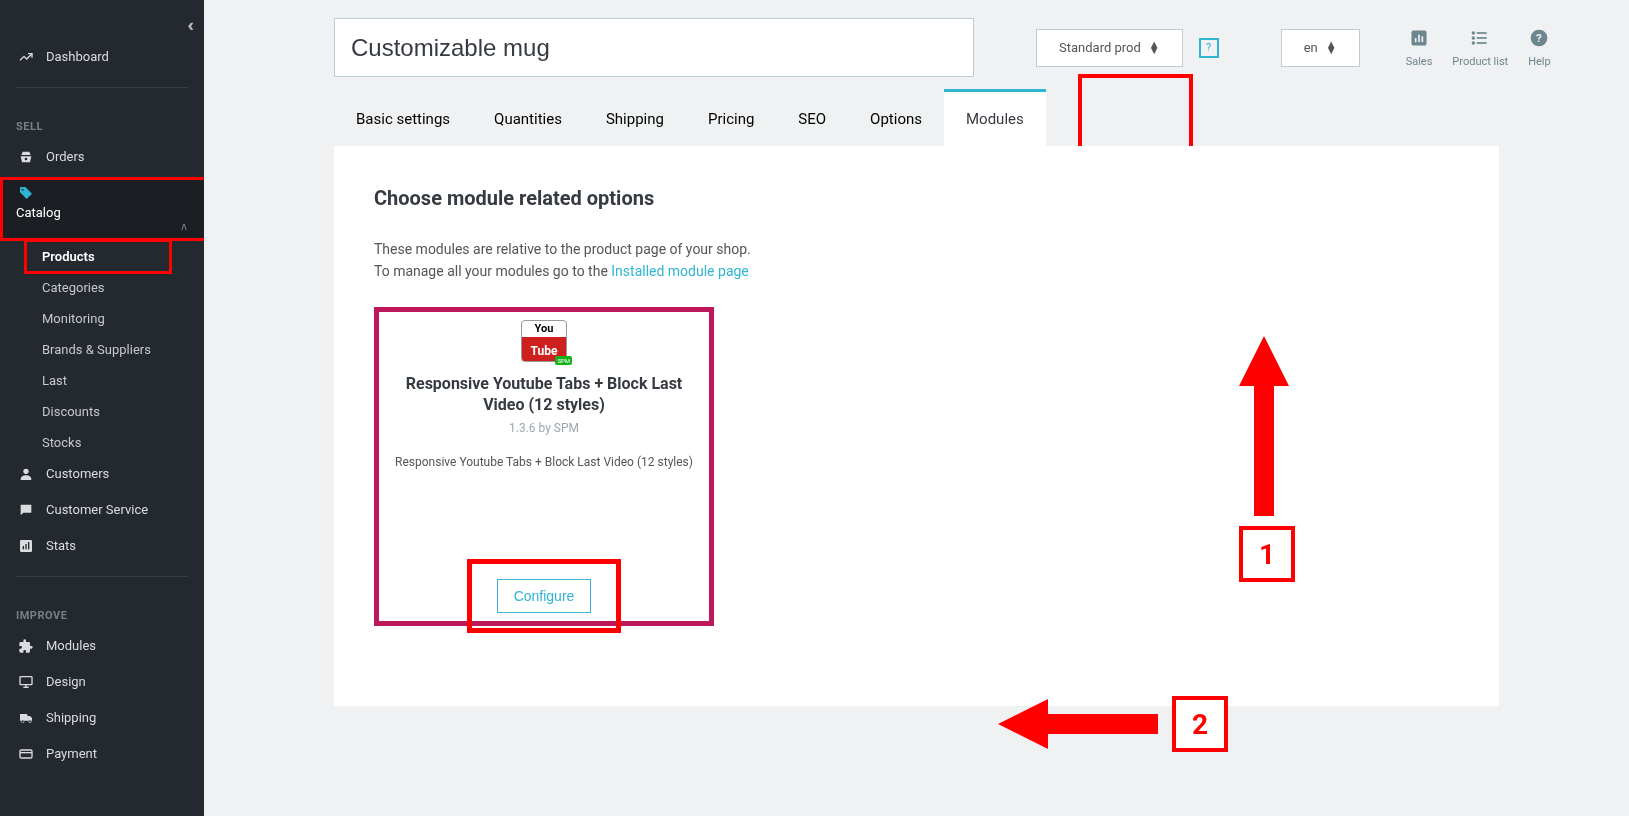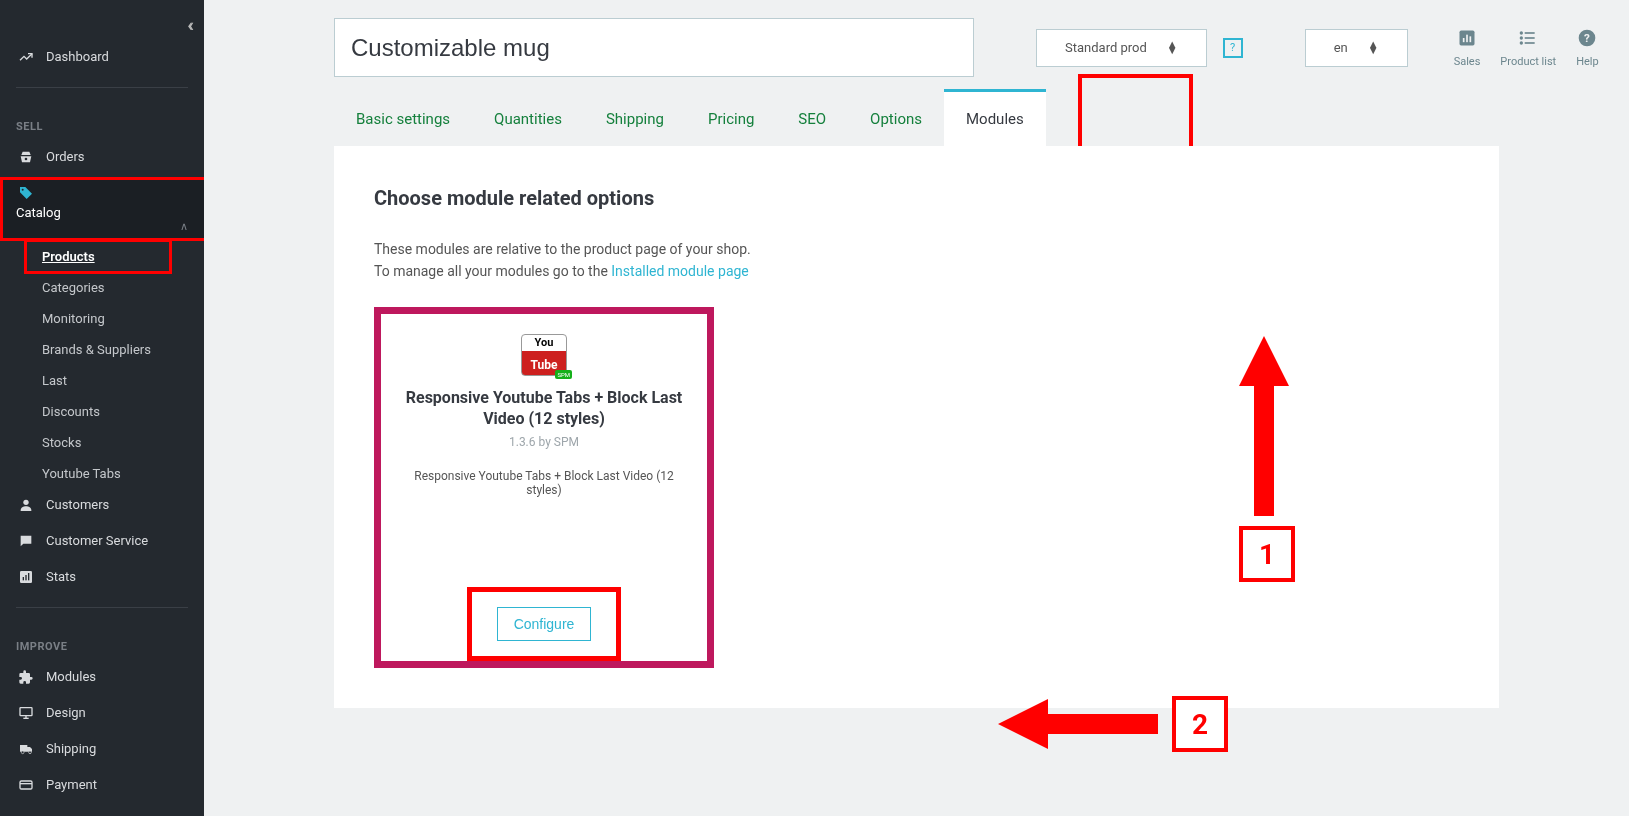--- a/index.html
+++ b/index.html
@@ -9,46 +9,46 @@
   .sidebar { width: 204px; background: #24292f; color: #fff; flex-shrink: 0; padding-top: 8px; overflow-y: auto; }
   .sidebar-collapse { text-align: right; padding: 6px 14px; color: #bbb; font-size: 18px; letter-spacing: -4px; }
   .sidebar-item, .sidebar-sub, .sidebar-section { display: flex; align-items: flex-start; padding: 8px 16px; color: #d9dbde; cursor: pointer; font-size: 13px; }
   .sidebar-section { color: #7a7f86; font-size: 11px; font-weight: 700; letter-spacing: 0.5px; cursor: default; padding-top: 22px; padding-bottom: 8px; }
   .sidebar-icon { width: 20px; text-align: center; margin-right: 10px; font-size: 16px; }
   .sidebar-divider { border-top: 1px solid #3a3f46; margin: 10px 16px; }
   .sidebar-item.active { background: #1b1f24; color: #fff; flex-direction: column; }
   .sidebar-item.active .sidebar-icon { color: #2fb5d2; }
   .sidebar-item .caret { margin-left: auto; font-size: 11px; color: #7a7f86; }
   .sidebar-sub { padding-left: 42px; font-size: 13px; color: #c4c7cb; }
-  .sidebar-sub.active { color: #fff; font-weight: 600; text-decoration: underline; }
+  .sidebar-sub.active { color: #fff; font-weight: 600; }
   .catalog-box { position: relative; }
   .catalog-box::after { content: ""; position: absolute; left: 0; right: -6px; top: 0; bottom: 0; border: 3px solid #ff0000; pointer-events: none; }
   .products-box { position: relative; }
   .products-box::after { content: ""; position: absolute; left: 24px; right: 32px; top: -2px; bottom: -2px; border: 3px solid #ff0000; pointer-events: none; }
   
   .main { flex: 1; display: flex; flex-direction: column; }
   .topbar { padding: 18px 30px 12px 130px; display: flex; align-items: center; gap: 16px; background: #eff1f2; }
   .product-name-input { flex: 0 0 640px; height: 59px; border: 1px solid #bbcdd2; background: #fff; font-size: 24px; color: #363a41; padding: 0 16px; }
-  .dropdown-pill { height: 38px; border: 1px solid #bbcdd2; background: #fff; padding: 0 28px; display: flex; align-items: center; gap: 20px; color: #555; font-size: 13px; cursor: pointer; }
+  .dropdown-pill { height: 38px; border: 1px solid #bbcdd2; background: #fff; padding: 0 22px; display: flex; align-items: center; gap: 8px; color: #555; font-size: 13px; cursor: pointer; }
   .dropdown-pill .arrows { font-size: 11px; line-height: 6px; color: #555; }
   .help-q { width: 20px; height: 20px; border: 2px solid #2fb5d2; color: #2fb5d2; font-size: 11px; display: flex; align-items: center; justify-content: center; }
   .quicklinks { display: flex; gap: 20px; margin-left: 30px; }
   .ql { display: flex; flex-direction: column; align-items: center; gap: 2px; color: #6c868e; font-size: 11px; cursor: pointer; }
   .ql-icon { font-size: 20px; color: #6c868e; }
   
   .tabs-wrap { padding: 0 130px; display: flex; align-items: flex-end; position: relative; }
-  .tab { padding: 18px 22px; color: #15803d; font-size: 15px; cursor: pointer; }
+  .tab { padding: 18px 22px; color: #000000; font-size: 15px; cursor: pointer; }
   .tab.active { background: #fff; border-top: 3px solid #2fb5d2; color: #363a41; }
   .tab-highlight { position: absolute; border: 4px solid #ff0000; left: 874px; top: -15px; width: 115px; height: 78px; pointer-events: none; }
   
   .panel { margin: 0 130px 40px 130px; background: #fff; padding: 40px; min-height: 560px; position: relative; }
   .panel h2 { font-size: 20px; font-weight: 700; color: #363a41; margin-bottom: 28px; }
   .panel-desc { color: #555; font-size: 14px; line-height: 1.6; }
   .panel-desc a { color: #2fb5d2; text-decoration: none; }
-  .module-card { width: 340px; border: 7px solid #be185d; margin-top: 24px; padding: 20px; text-align: center; }
+  .module-card { width: 340px; border: 5px solid #be185d; margin-top: 24px; padding: 8px; text-align: center; }
   .mod-logo { width: 46px; height: 42px; background: linear-gradient(#fff 0 40%, #cd201f 40% 100%); border: 1px solid #999; border-radius: 4px; margin: 0 auto 12px; position: relative; }
   .mod-logo::before { content: "You"; position: absolute; top: 1px; left: 0; right: 0; font-size: 11px; font-weight: 700; color: #000; }
   .mod-logo::after { content: "Tube"; position: absolute; bottom: 3px; left: 0; right: 0; font-size: 12px; font-weight: 700; color: #fff; }
   .mod-badge { position: absolute; right: -6px; bottom: -4px; background: #15b01a; color: #fff; font-size: 6px; padding: 1px 2px; border-radius: 2px; }
   .mod-title { font-size: 16px; font-weight: 700; color: #363a41; line-height: 1.3; margin-bottom: 6px; }
   .mod-meta { font-size: 12px; color: #9ea6ab; margin-bottom: 20px; }
   .mod-desc { font-size: 12px; color: #555; margin-bottom: 80px; }
   .configure-btn { display: inline-block; border: 1px solid #2fb5d2; background: #fff; color: #2fb5d2; padding: 8px 16px; font-size: 14px; cursor: pointer; }
   .configure-wrap { position: relative; display: inline-block; margin-top: 30px; }
   .configure-wrap::after { content: ""; position: absolute; left: -30px; right: -30px; top: -20px; bottom: -20px; border: 5px solid #ff0000; pointer-events: none; }
@@ -104,21 +104,20 @@
 
     <div class="products-box">
       <div class="sidebar-sub active">Products</div>
     </div>
     <div class="sidebar-sub">Categories</div>
     <div class="sidebar-sub">Monitoring</div>
     <div class="sidebar-sub">Brands &amp; Suppliers</div>
     <div class="sidebar-sub">Last</div>
     <div class="sidebar-sub">Discounts</div>
     <div class="sidebar-sub">Stocks</div>
-    <div class="sidebar-sub">Youtube Tabs</div>
 
     <div class="sidebar-item">
       <span class="sidebar-icon">
         <svg viewBox="0 0 24 24" width="16" height="16" fill="#d9dbde">
             <circle cx="12" cy="8" r="4"></circle>
             <path d="M4 20c0-4 4-6 8-6s8 2 8 6v1H4v-1z"></path>
           </svg>
       </span>
       <span>Customers</span>
     </div>

